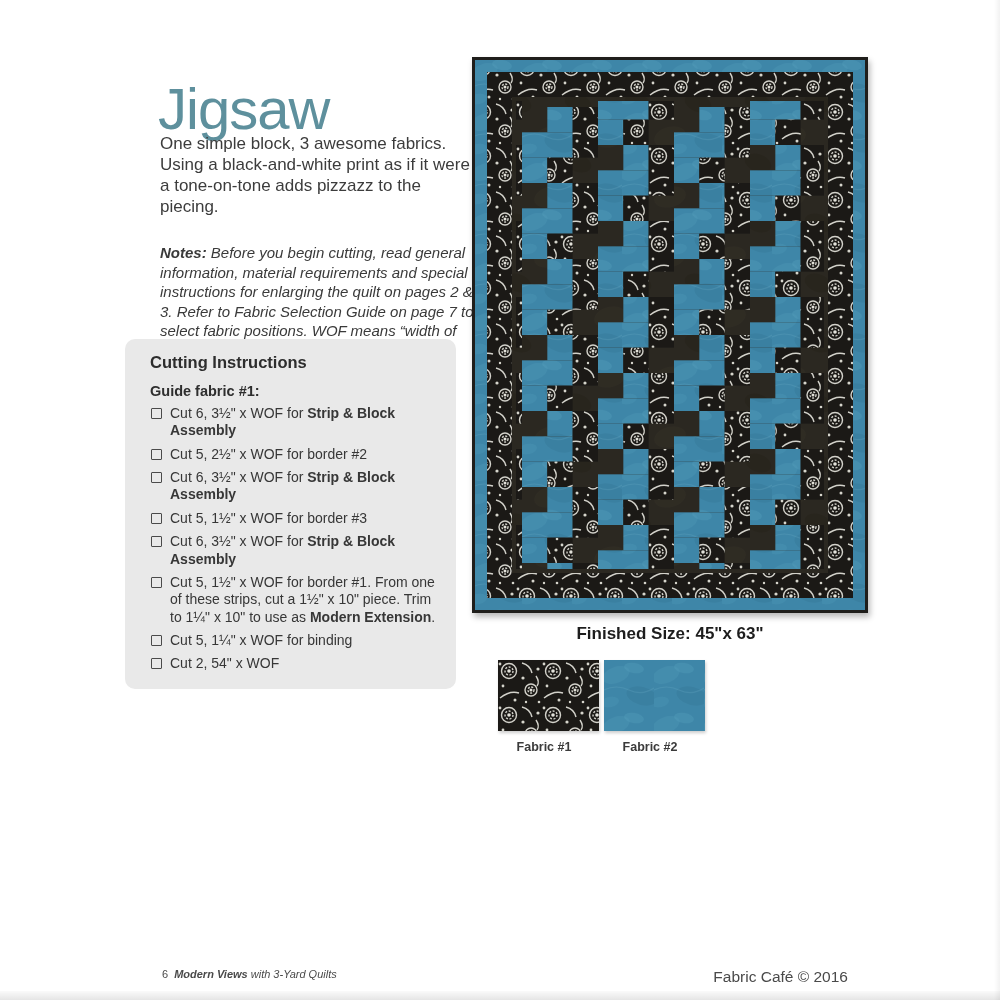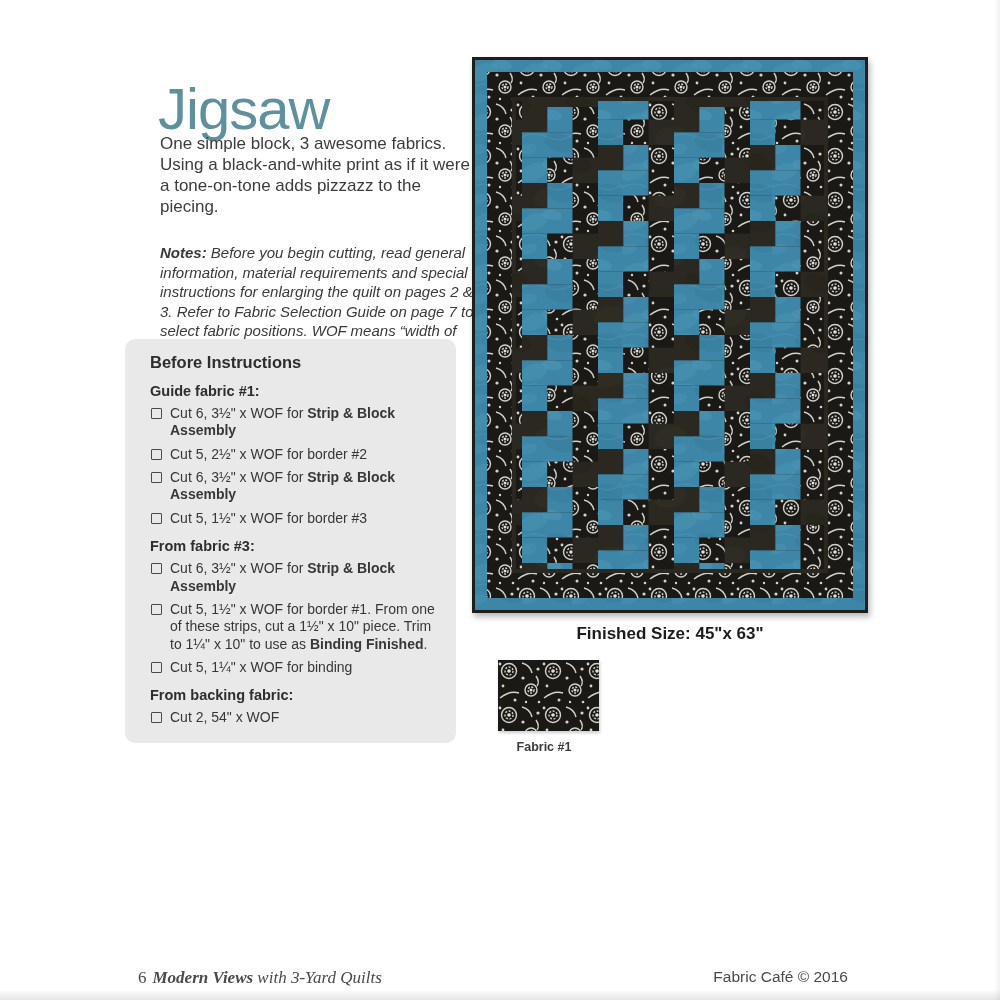--- a/index.html
+++ b/index.html
@@ -47,22 +47,22 @@
   .swatches{
     position:absolute;left:498px;top:660px;width:334px;display:flex;gap:14px;
   }
   .swatch-cell{width:92px;text-align:center;}
   .swatch{
     width:101px;height:71px;overflow:hidden;box-shadow:1px 2px 3px rgba(0,0,0,0.2);
   }
   .swatch svg{display:block;}
   .swatch-label{margin-top:9px;font-size:12.5px;font-weight:bold;color:#3b3b3b;}
   .footer-left{
-    position:absolute;left:138px;top:968px;
-    font-family:Liberation Serif, serif;font-size:17px;color:#4a4a4a;
+    position:absolute;left:162px;top:968px;
+    font-family:Liberation Sans, sans-serif;font-size:11px;color:#4a4a4a;
   }
   .footer-left .pgnum{font-style:normal;margin-right:6px;}
   .footer-left .bt{font-weight:bold;font-style:italic;}
   .footer-left .bs{font-style:italic;}
   .footer-right{
     position:absolute;right:152px;top:968px;
     font-family:Liberation Sans, sans-serif;font-size:15.5px;color:#4a4a4a;
   }
   .page-edge-bottom{
     position:absolute;left:0;top:991px;width:1000px;height:9px;
@@ -76,53 +76,51 @@
 </head>
 <body>
 
 <h1 class="page-title">Jigsaw</h1>
 
 <p class="intro">One simple block, 3 awesome fabrics. Using a black-and-white print as if it were a tone-on-tone adds pizzazz to the piecing.</p>
 
 <p class="notes"><b>Notes:</b><span> Before you begin cutting, read general information, material requirements and special instructions for enlarging the quilt on pages 2 &amp; 3. Refer to Fabric Selection Guide on page 7 to select fabric positions. WOF means “width of fabric.” Seam allowance is ¼" throughout.</span></p>
 
 <div class="cutting-box">
-  <div class="cutting-heading">Before Instructions</div>
+  <div class="cutting-heading">Cutting Instructions</div>
   <div id="cutting-sections">
       <div class="c-header">Guide fabric #1:</div>
       <div class="c-item">
         <span class="cbx"></span>
         <span class="itext"><span>Cut 6, 3½" x WOF for </span><b>Strip &amp; Block Assembly</b></span>
       </div>
       <div class="c-item">
         <span class="cbx"></span>
         <span class="itext"><span>Cut 5, 2½" x WOF for border #2</span></span>
       </div>
       <div class="c-item">
         <span class="cbx"></span>
         <span class="itext"><span>Cut 6, 3½" x WOF for </span><b>Strip &amp; Block Assembly</b></span>
       </div>
       <div class="c-item">
         <span class="cbx"></span>
         <span class="itext"><span>Cut 5, 1½" x WOF for border #3</span></span>
       </div>
-      <div class="c-header">From fabric #3:</div>
       <div class="c-item">
         <span class="cbx"></span>
         <span class="itext"><span>Cut 6, 3½" x WOF for </span><b>Strip &amp; Block Assembly</b></span>
       </div>
       <div class="c-item">
         <span class="cbx"></span>
-        <span class="itext"><span>Cut 5, 1½" x WOF for border #1. From one of these strips, cut a 1½" x 10" piece. Trim to 1¼" x 10" to use as </span><b>Binding Finished</b><span>.</span></span>
+        <span class="itext"><span>Cut 5, 1½" x WOF for border #1. From one of these strips, cut a 1½" x 10" piece. Trim to 1¼" x 10" to use as </span><b>Modern Extension</b><span>.</span></span>
       </div>
       <div class="c-item">
         <span class="cbx"></span>
         <span class="itext"><span>Cut 5, 1¼" x WOF for binding</span></span>
       </div>
-      <div class="c-header">From backing fabric:</div>
       <div class="c-item">
         <span class="cbx"></span>
         <span class="itext"><span>Cut 2, 54" x WOF</span></span>
       </div>
     </div>
 </div>
 
 <div class="quilt-wrap" id="quilt-wrap"><svg width="396" height="556" viewBox="0 0 396 556" xmlns="http://www.w3.org/2000/svg">
     <defs>
       <pattern id="q-floral" width="44" height="44" patternUnits="userSpaceOnUse">
@@ -416,20 +414,38 @@
                 <circle cx="28" cy="42" r="1.2"></circle>
       <circle cx="2" cy="4" r="1.4"></circle>
     </g>
   </pattern>
           </defs>
           <rect width="101" height="71" fill="url(#sw-floral)"></rect>
         </svg>
       </div>
       <div class="swatch-label">Fabric #1</div>
     </div>
+    <div class="swatch-cell">
+      <div class="swatch">
+        <svg width="101" height="71" xmlns="http://www.w3.org/2000/svg">
+          <defs>
+            <pattern id="sw-teal" width="50" height="50" patternUnits="userSpaceOnUse">
+    <rect width="50" height="50" fill="#3e86a8"></rect>
+    <ellipse cx="12" cy="15" rx="14" ry="8" fill="#4b94b4" opacity="0.45" transform="rotate(-20 12 15)"></ellipse>
+    <ellipse cx="38" cy="36" rx="16" ry="9" fill="#35799a" opacity="0.5" transform="rotate(15 38 36)"></ellipse>
+    <ellipse cx="30" cy="8" rx="10" ry="5" fill="#55a0bd" opacity="0.35" transform="rotate(10 30 8)"></ellipse>
+    <ellipse cx="6" cy="42" rx="9" ry="5" fill="#55a0bd" opacity="0.25" transform="rotate(-12 6 42)"></ellipse>
+    <path d="M0,30 q12,-6 25,0 t25,-2" stroke="#63a8c2" stroke-width="1.2" fill="none" opacity="0.3"></path>
+  </pattern>
+          </defs>
+          <rect width="101" height="71" fill="url(#sw-teal)"></rect>
+        </svg>
+      </div>
+      <div class="swatch-label">Fabric #2</div>
+    </div>
   </div>
 
 <div class="footer-left">
   <span class="pgnum">6</span><span class="bt">Modern Views</span><span class="bs"> with 3-Yard Quilts</span>
 </div>
 <div class="footer-right">Fabric Café © 2016</div>
 
 <div class="page-edge-bottom"></div>
 <div class="page-edge-right"></div>
 

